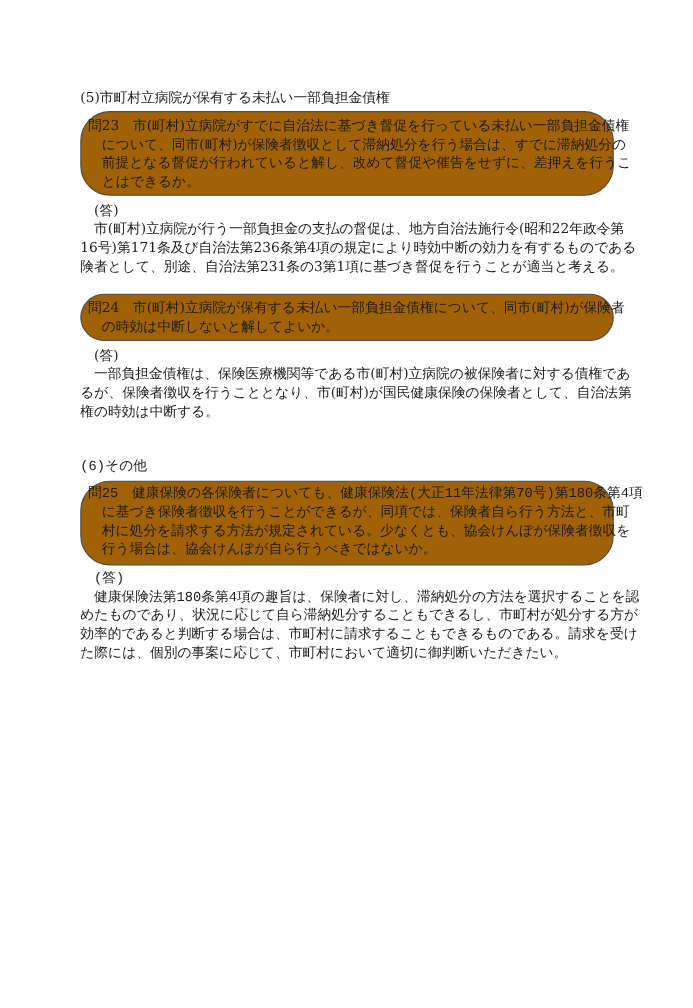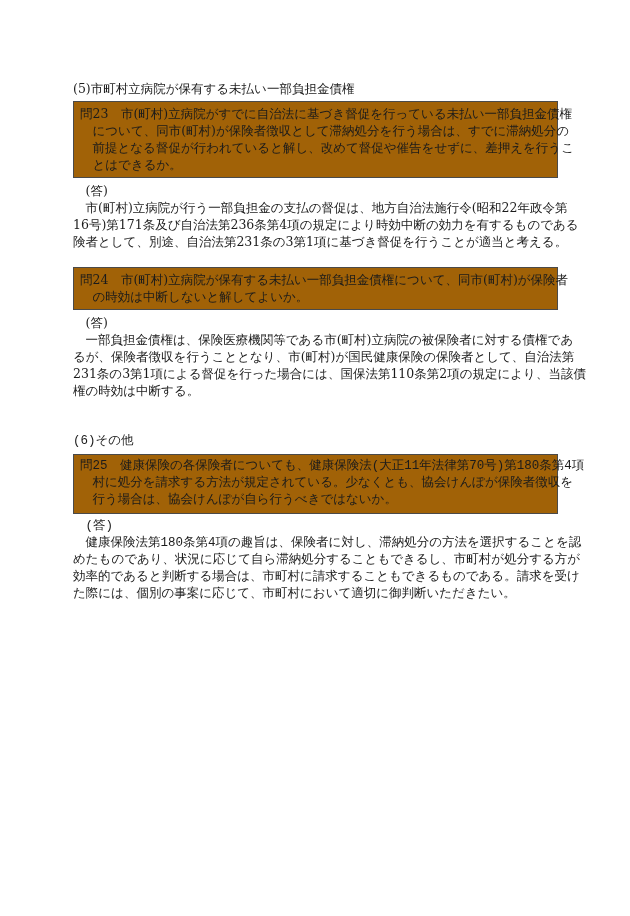--- a/index.html
+++ b/index.html
@@ -1,15 +1,15 @@
 <!DOCTYPE html>
 <html><head>
 <meta charset="utf-8">
 <style>
-  * { margin: 0; padding: 0; box-sizing: border-box; }
+  * { margin: 0; padding: 0; box-sizing: border-box; border-radius: 27px; }
   html, body { background: #ffffff; }
   body {
     width: 630px; height: 916px;
     font-family: "DejaVu Serif", "Liberation Serif", serif;
     color: #1b1b1b;
   }
   .page {
     position: relative;
     width: 630px; height: 916px;
     padding: 80px 72px 0 73px;
@@ -57,31 +57,31 @@
 
     <div class="qa-block-q24">
       <div class="q-box">
         <div class="ln">問24　市(町村)立病院が保有する未払い一部負担金債権について、同市(町村)が保険者</div>
         <div class="ln">の時効は中断しないと解してよいか。</div>
       </div>
       <div class="ans-label">(答)</div>
       <div class="ans-p">
         <div class="ln">一部負担金債権は、保険医療機関等である市(町村)立病院の被保険者に対する債権であ</div>
         <div class="ln">るが、保険者徴収を行うこととなり、市(町村)が国民健康保険の保険者として、自治法第</div>
-        <div class="ln">231条の3第1項による督促を行った場合には、国保法第110条第2項の規定により、当該債</div>
         <div class="ln">権の時効は中断する。</div>
       </div>
     </div>
   </div>
 
   <div class="sec-6">
     <div class="sec-heading">(6)その他</div>
 
     <div class="q-box">
       <div class="ln">問25　健康保険の各保険者についても、健康保険法(大正11年法律第70号)第180条第4項</div>
+      <div class="ln">に基づき保険者徴収を行うことができるが、同項では、保険者自ら行う方法と、市町</div>
       <div class="ln">村に処分を請求する方法が規定されている。少なくとも、協会けんぽが保険者徴収を</div>
       <div class="ln">行う場合は、協会けんぽが自ら行うべきではないか。</div>
     </div>
     <div class="ans-label">(答)</div>
     <div class="ans-p">
       <div class="ln">健康保険法第180条第4項の趣旨は、保険者に対し、滞納処分の方法を選択することを認</div>
       <div class="ln">めたものであり、状況に応じて自ら滞納処分することもできるし、市町村が処分する方が</div>
       <div class="ln">効率的であると判断する場合は、市町村に請求することもできるものである。請求を受け</div>
       <div class="ln">た際には、個別の事案に応じて、市町村において適切に御判断いただきたい。</div>
     </div>

